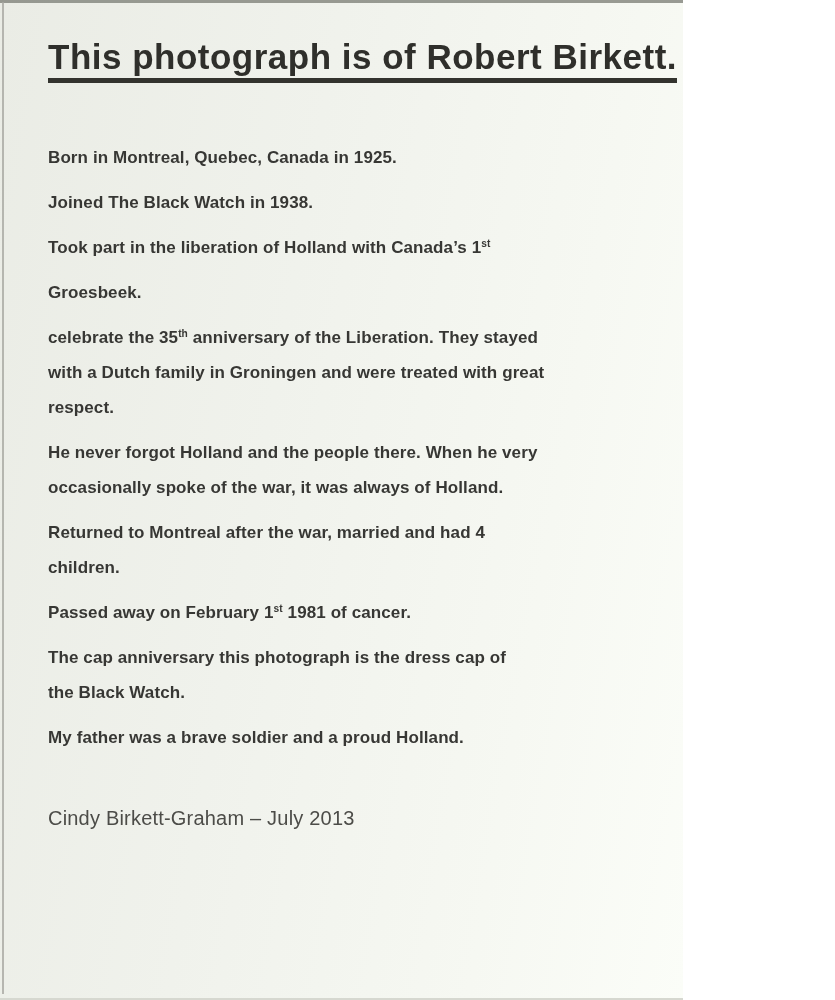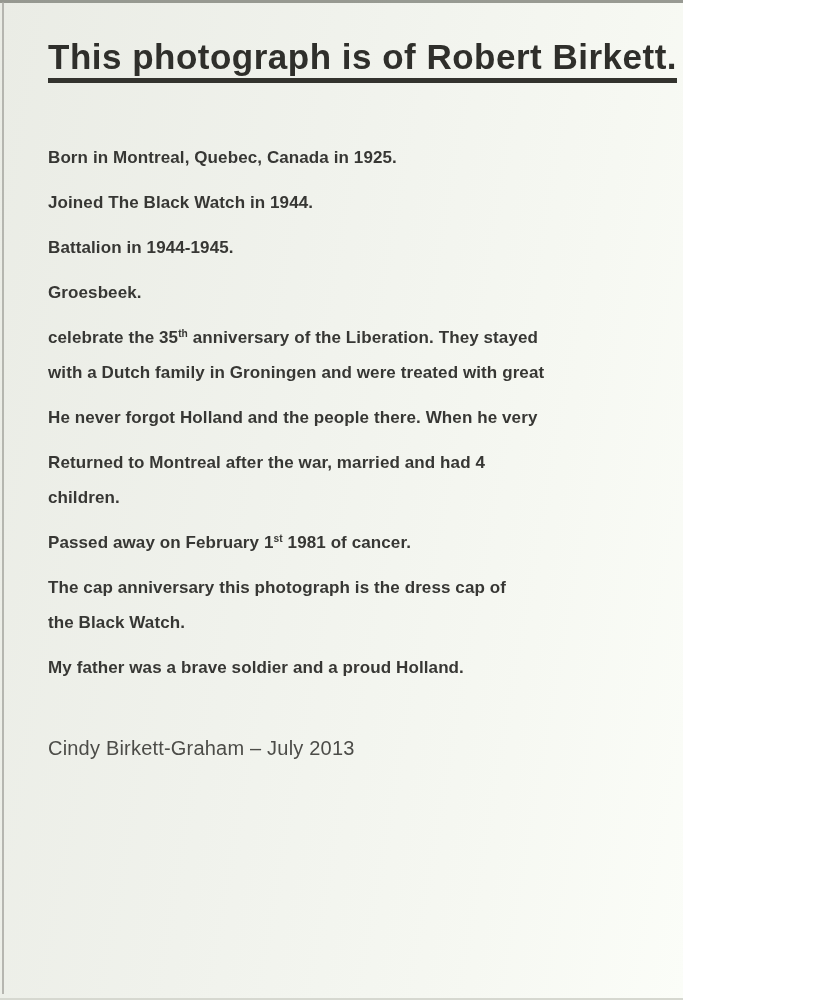--- a/index.html
+++ b/index.html
@@ -91,34 +91,36 @@
   <div class="content">
     <h1 class="doc-title">
       <span class="underlined">This photograph is of Robert Birkett.</span>
     </h1>
 
     <div>
         <p class="para">
           <span class="line"><span>Born in Montreal, Quebec, Canada in 1925.</span></span>
         </p>
         <p class="para">
-          <span class="line"><span>Joined The Black Watch in 1944.</span></span>
+          <span class="line"><span>Joined The Black Watch in 1938.</span></span>
         </p>
         <p class="para">
-          <span class="line"><span>Battalion in 1944-1945.</span></span>
+          <span class="line"><span>Took part in the liberation of Holland with Canada’s 1</span><sup>st</sup></span>
         </p>
         <p class="para">
           <span class="line"><span>Groesbeek.</span></span>
         </p>
         <p class="para">
           <span class="line"><span>celebrate the 35</span><sup>th</sup><span> anniversary of the Liberation. They stayed</span></span>
           <span class="line"><span>with a Dutch family in Groningen and were treated with great</span></span>
+          <span class="line"><span>respect.</span></span>
         </p>
         <p class="para">
           <span class="line"><span>He never forgot Holland and the people there. When he very</span></span>
+          <span class="line"><span>occasionally spoke of the war, it was always of Holland.</span></span>
         </p>
         <p class="para">
           <span class="line"><span>Returned to Montreal after the war, married and had 4</span></span>
           <span class="line"><span>children.</span></span>
         </p>
         <p class="para">
           <span class="line"><span>Passed away on February 1</span><sup>st</sup><span> 1981 of cancer.</span></span>
         </p>
         <p class="para">
           <span class="line"><span>The cap anniversary this photograph is the dress cap of</span></span>

